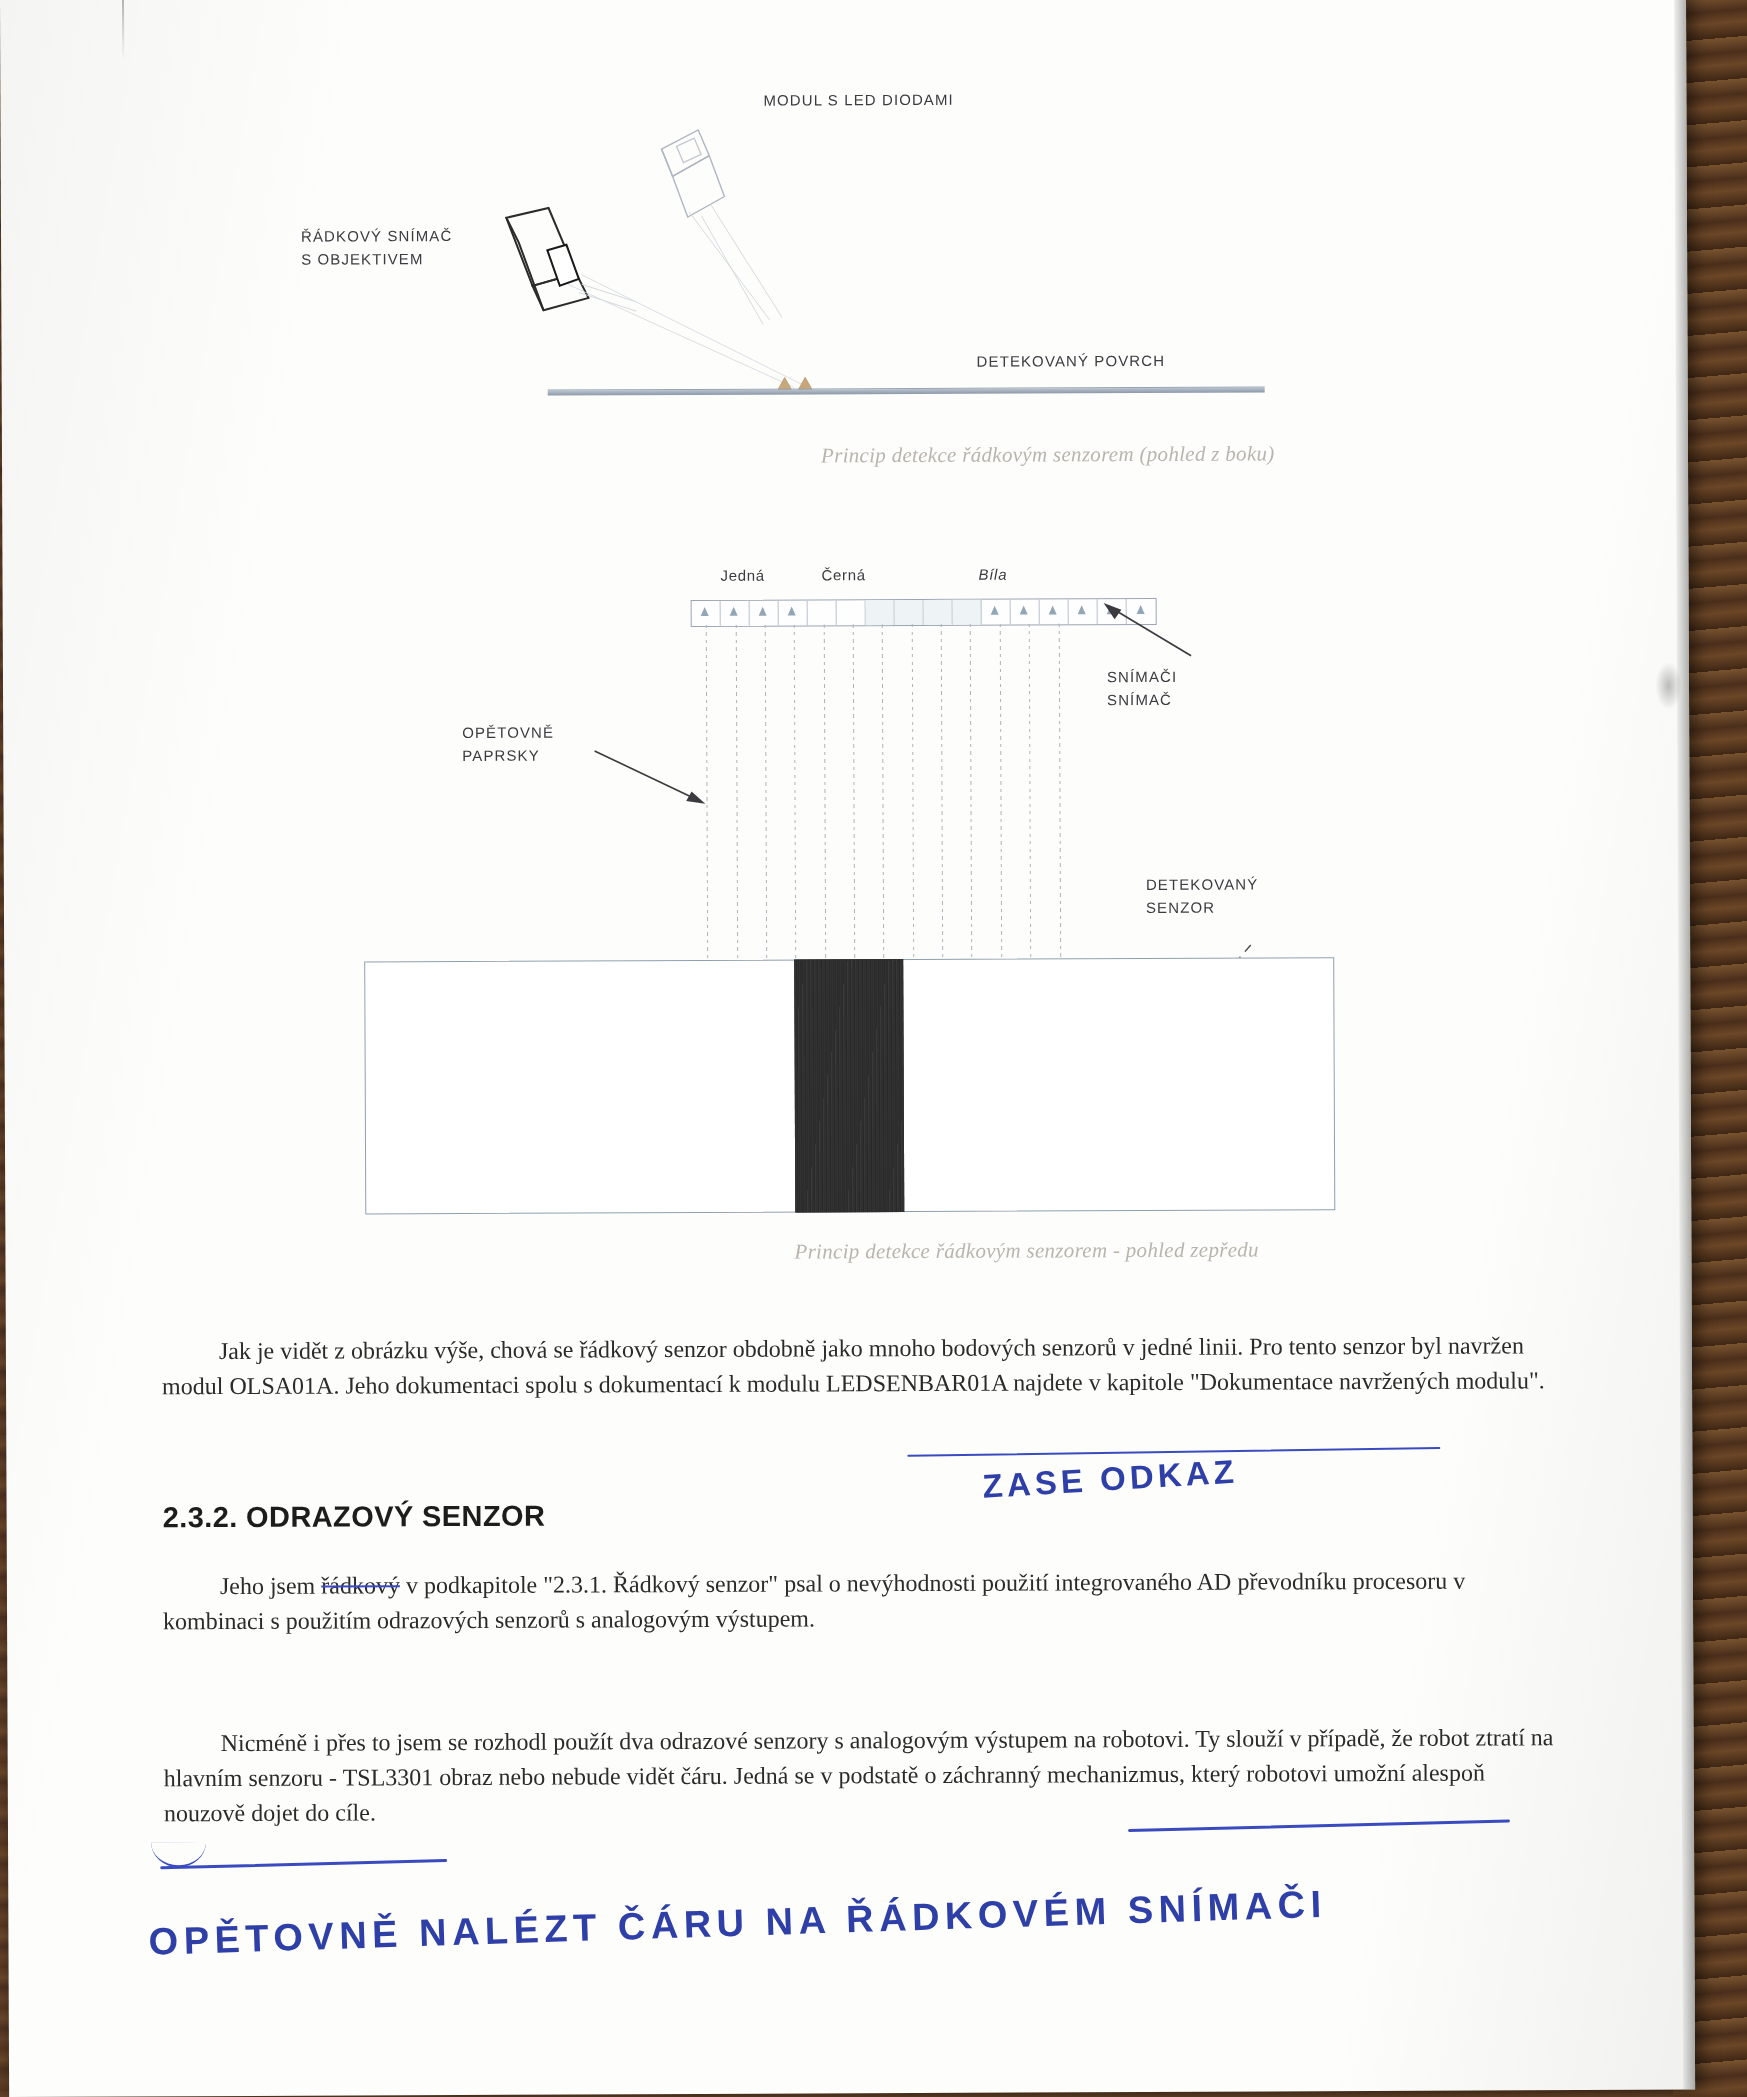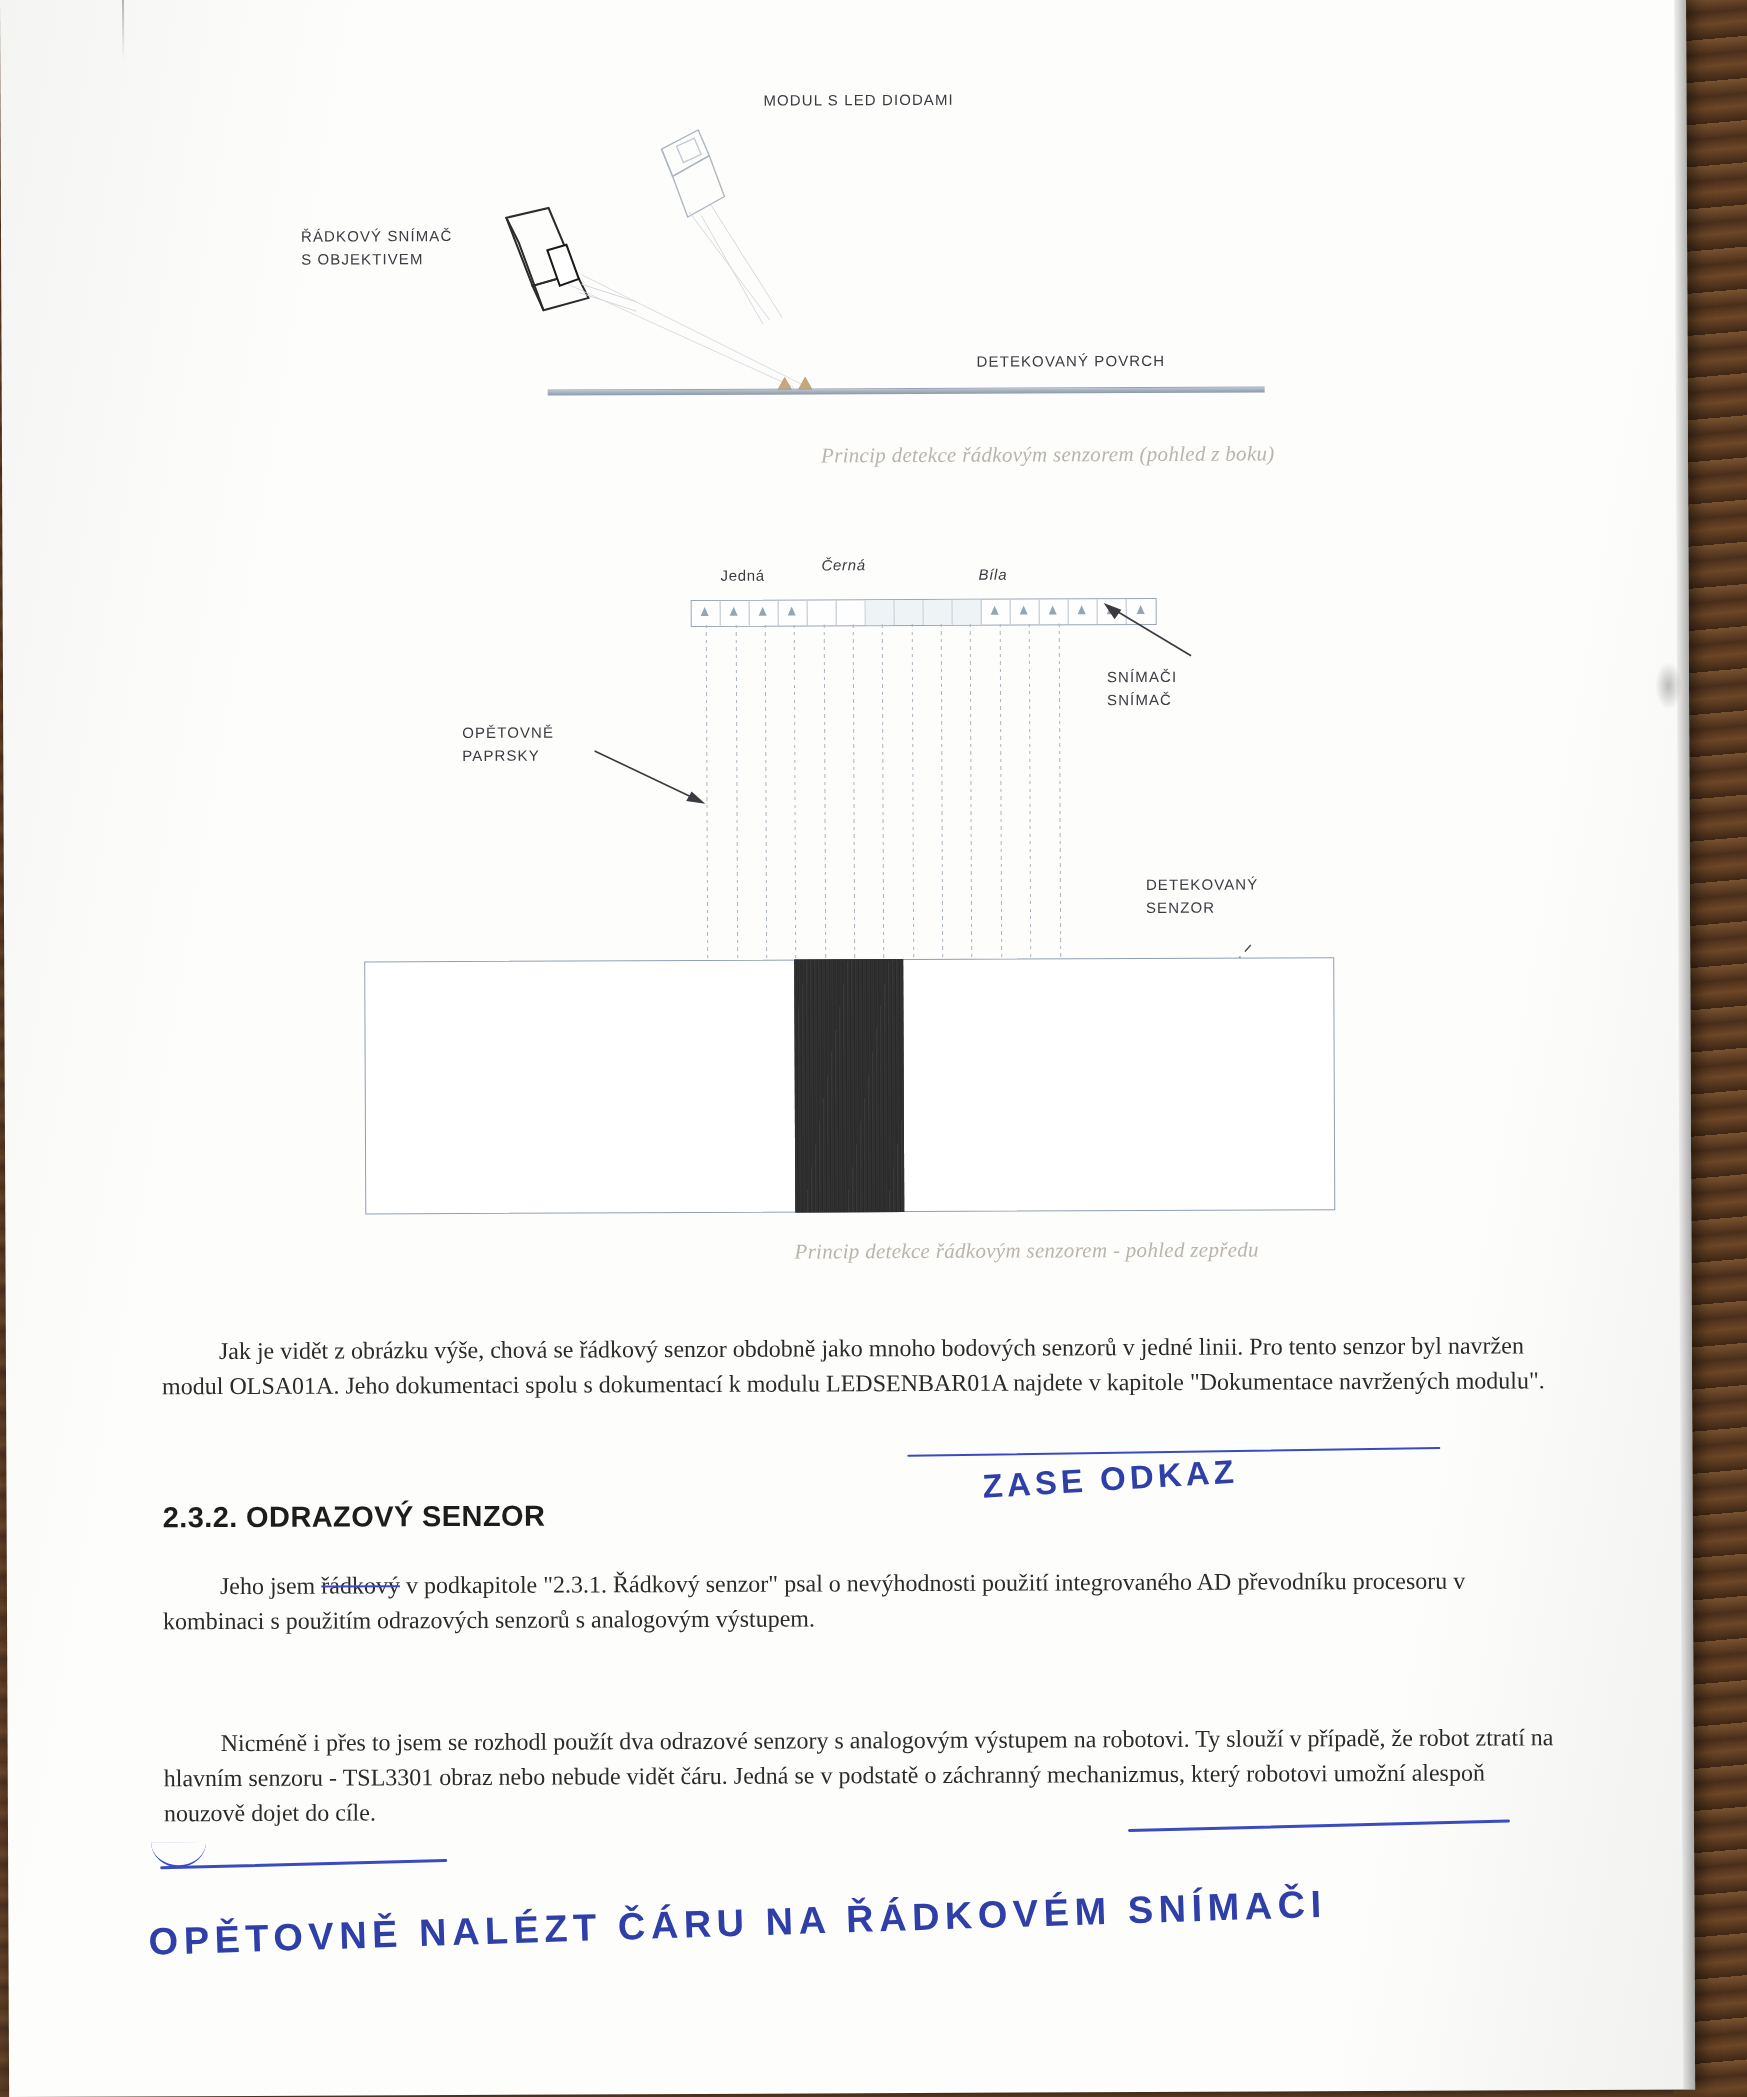--- a/index.html
+++ b/index.html
@@ -253,21 +253,21 @@
     </svg>
 
     <div class="surface-line" style="left:546px; top:392px; width:717px;"></div>
 
     <div class="caption" style="left:819px; top:447px;">Princip detekce řádkovým senzorem (pohled z boku)</div>
   </div>
 
   <div class="fig2">
 
     <div class="lbl" style="left:718px; top:49px; letter-spacing:0.7px;">Jedná</div>
-    <div class="lbl" style="left:819px; top:39px; letter-spacing:0.7px;font-style:italic;">Černá</div>
+    <div class="lbl" style="left:819px; top:49px; letter-spacing:0.7px;">Černá</div>
     <div class="lbl" style="left:976px; top:49px; letter-spacing:0.7px;font-style:italic;">Bíla</div>
 
     <div class="sensor-bar" style="left:688px; top:84px;">
       <div class="sensor-cell">
           <span class="arrowup"></span>
         </div>
       <div class="sensor-cell">
           <span class="arrowup"></span>
         </div>
       <div class="sensor-cell">

